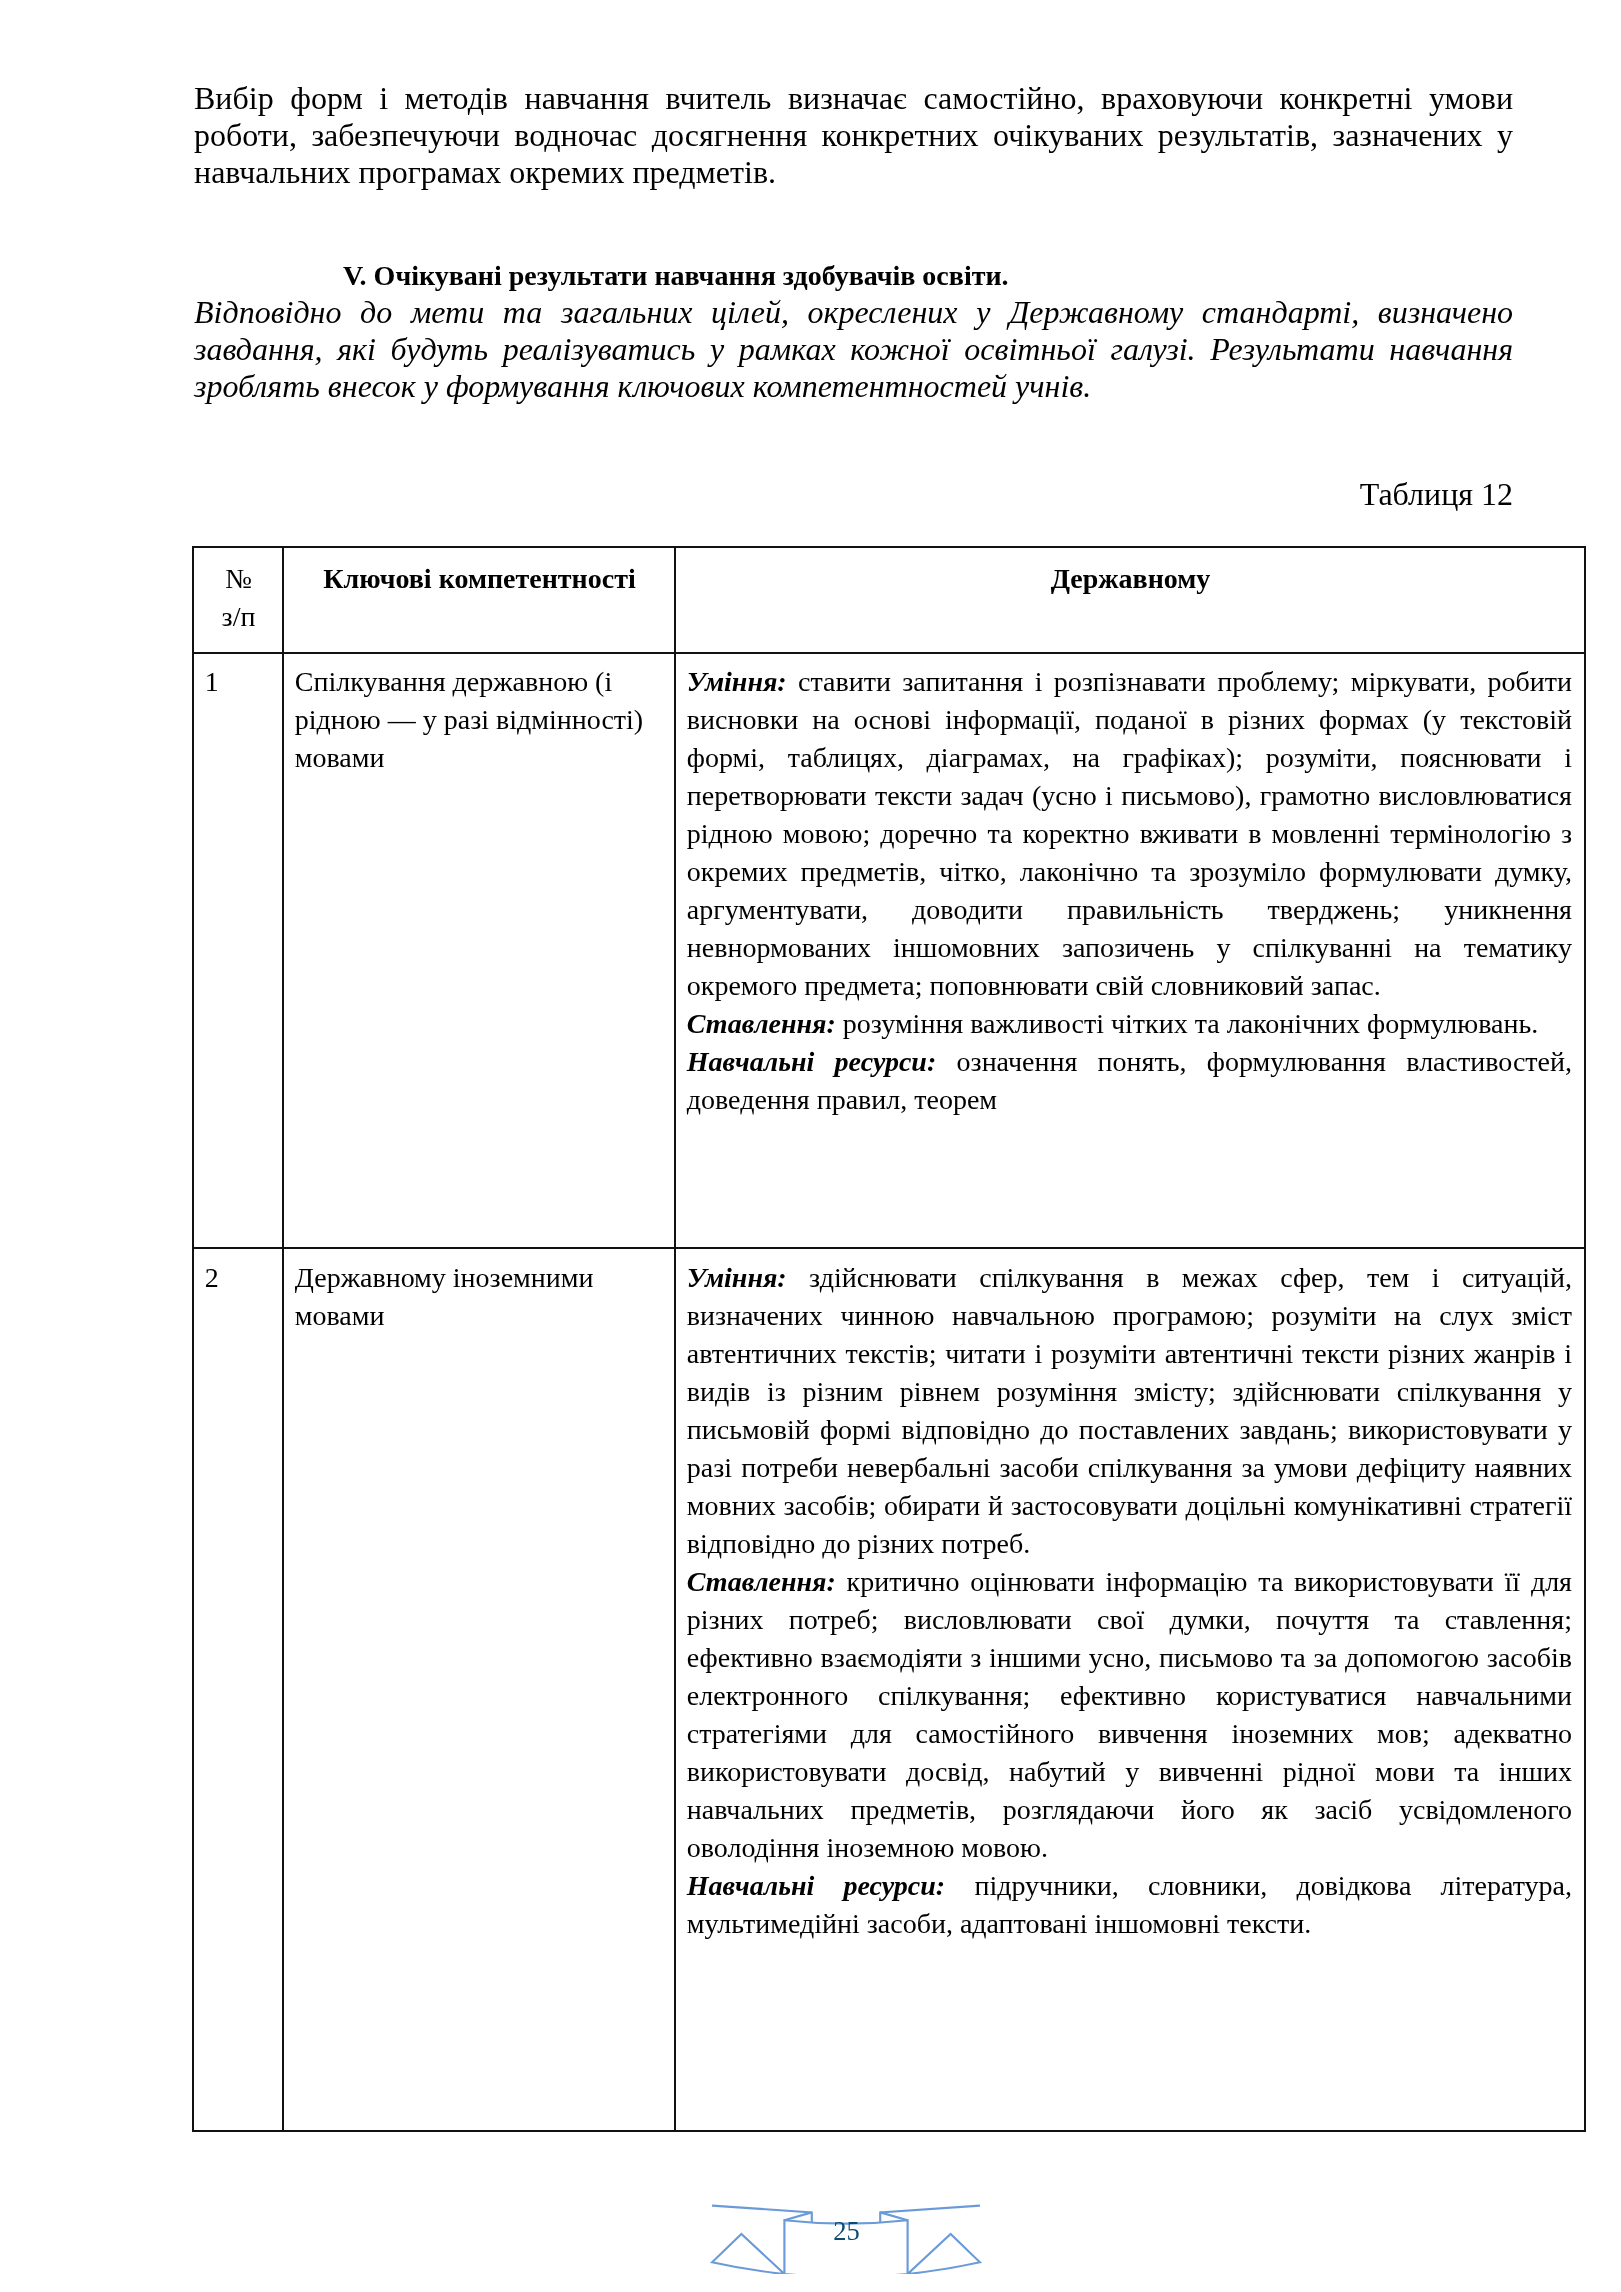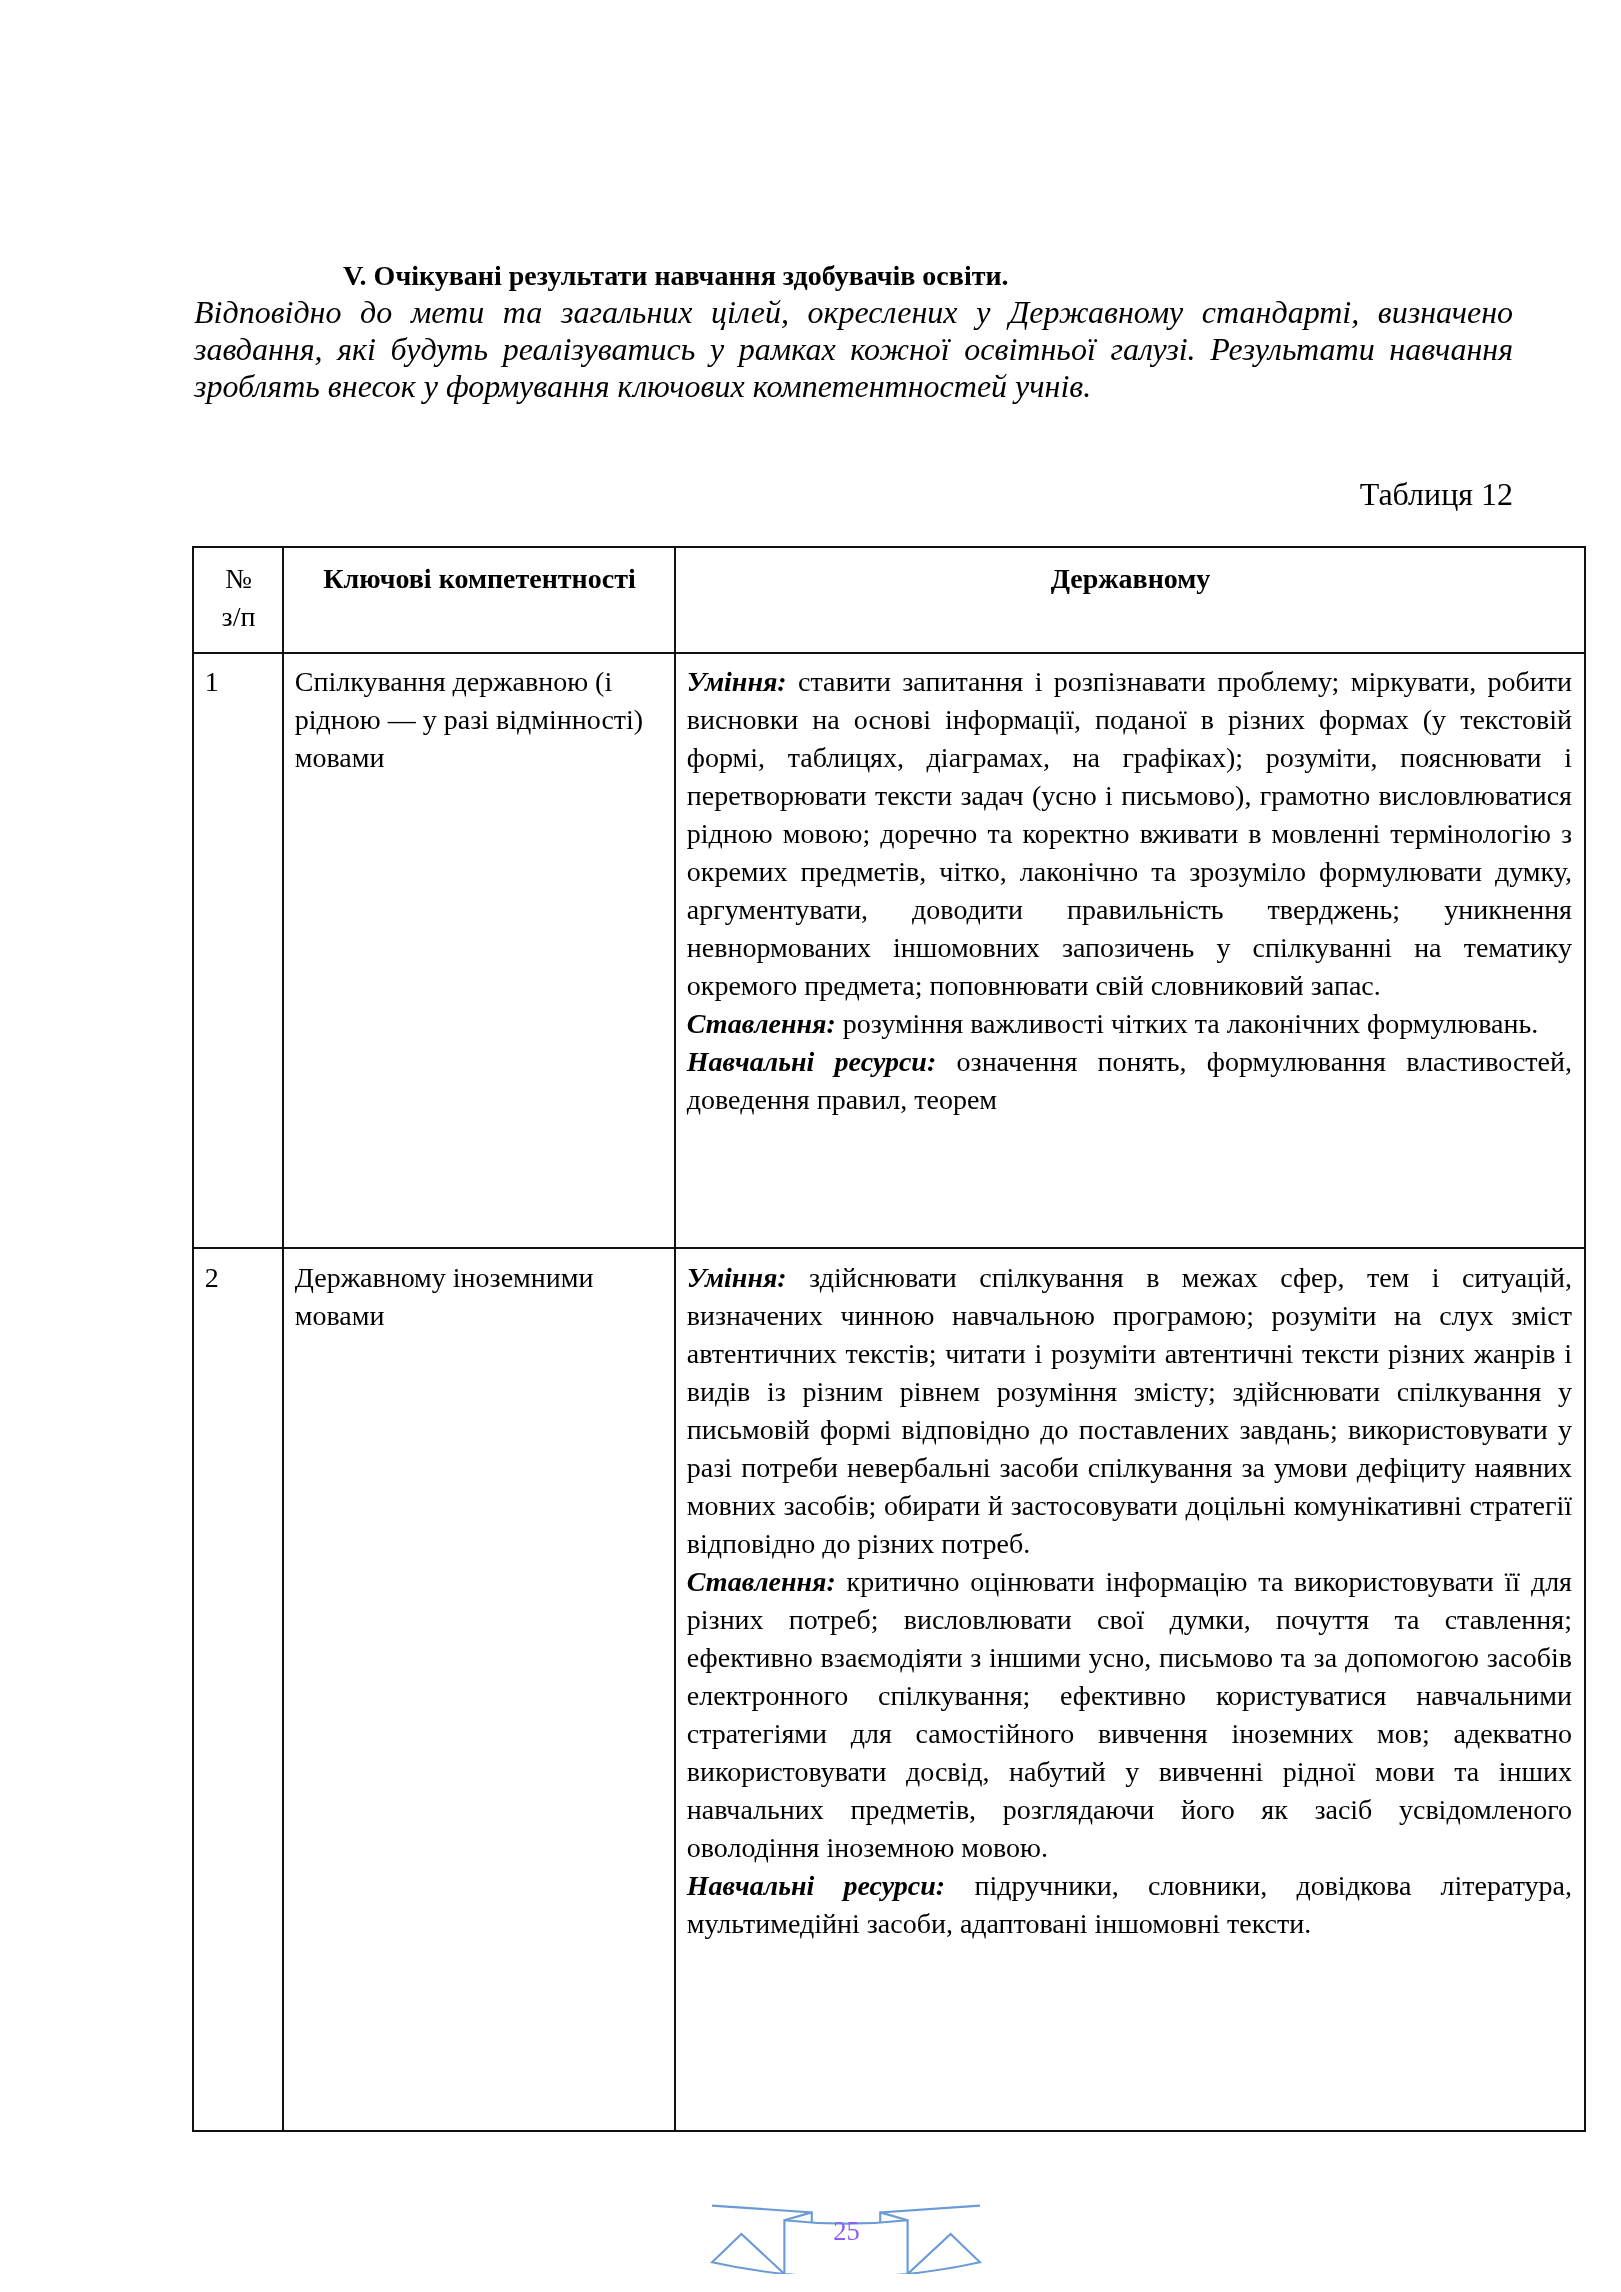--- a/index.html
+++ b/index.html
@@ -42,28 +42,29 @@
   table.comp th.num { font-weight: normal; }
   table.comp td.txt { text-align: justify; padding-right: 12px; }
   table.comp td.comp-name { text-align: left; margin-top: 45px; }
   tr.r1 td { height: 576px; }
   tr.r2 td { height: 863px; }
   .lbl { font-weight: bold; font-style: italic; }
 
   .page-banner { position: absolute; left: 708px; top: 2186px; width: 276px; height: 88px; }
   .page-num {
     position: absolute; left: 784px; top: 2217px; width: 125px; text-align: center;
-    font-size: 26.5px; color: #8b5cf6; line-height: 29px;
+    font-size: 26.5px; color: #0c4a6e; line-height: 29px;
   }
 </style>
 </head>
 <body>
 
 <div class="page">
 
+  <p class="para p1">Вибір форм і методів навчання вчитель визначає самостійно, враховуючи конкретні умови роботи, забезпечуючи водночас досягнення конкретних очікуваних результатів, зазначених у навчальних програмах окремих предметів.</p>
 
   <p class="heading">V.  Очікувані результати навчання здобувачів освіти.</p>
 
   <p class="para p2">Відповідно до мети та загальних цілей, окреслених у Державному стандарті, визначено завдання, які будуть реалізуватись у рамках кожної освітньої галузі. Результати навчання зроблять внесок у формування ключових компетентностей учнів.</p>
 
   <p class="caption">Таблиця 12</p>
 
   <table class="comp">
     <colgroup>
         <col class="c1">

